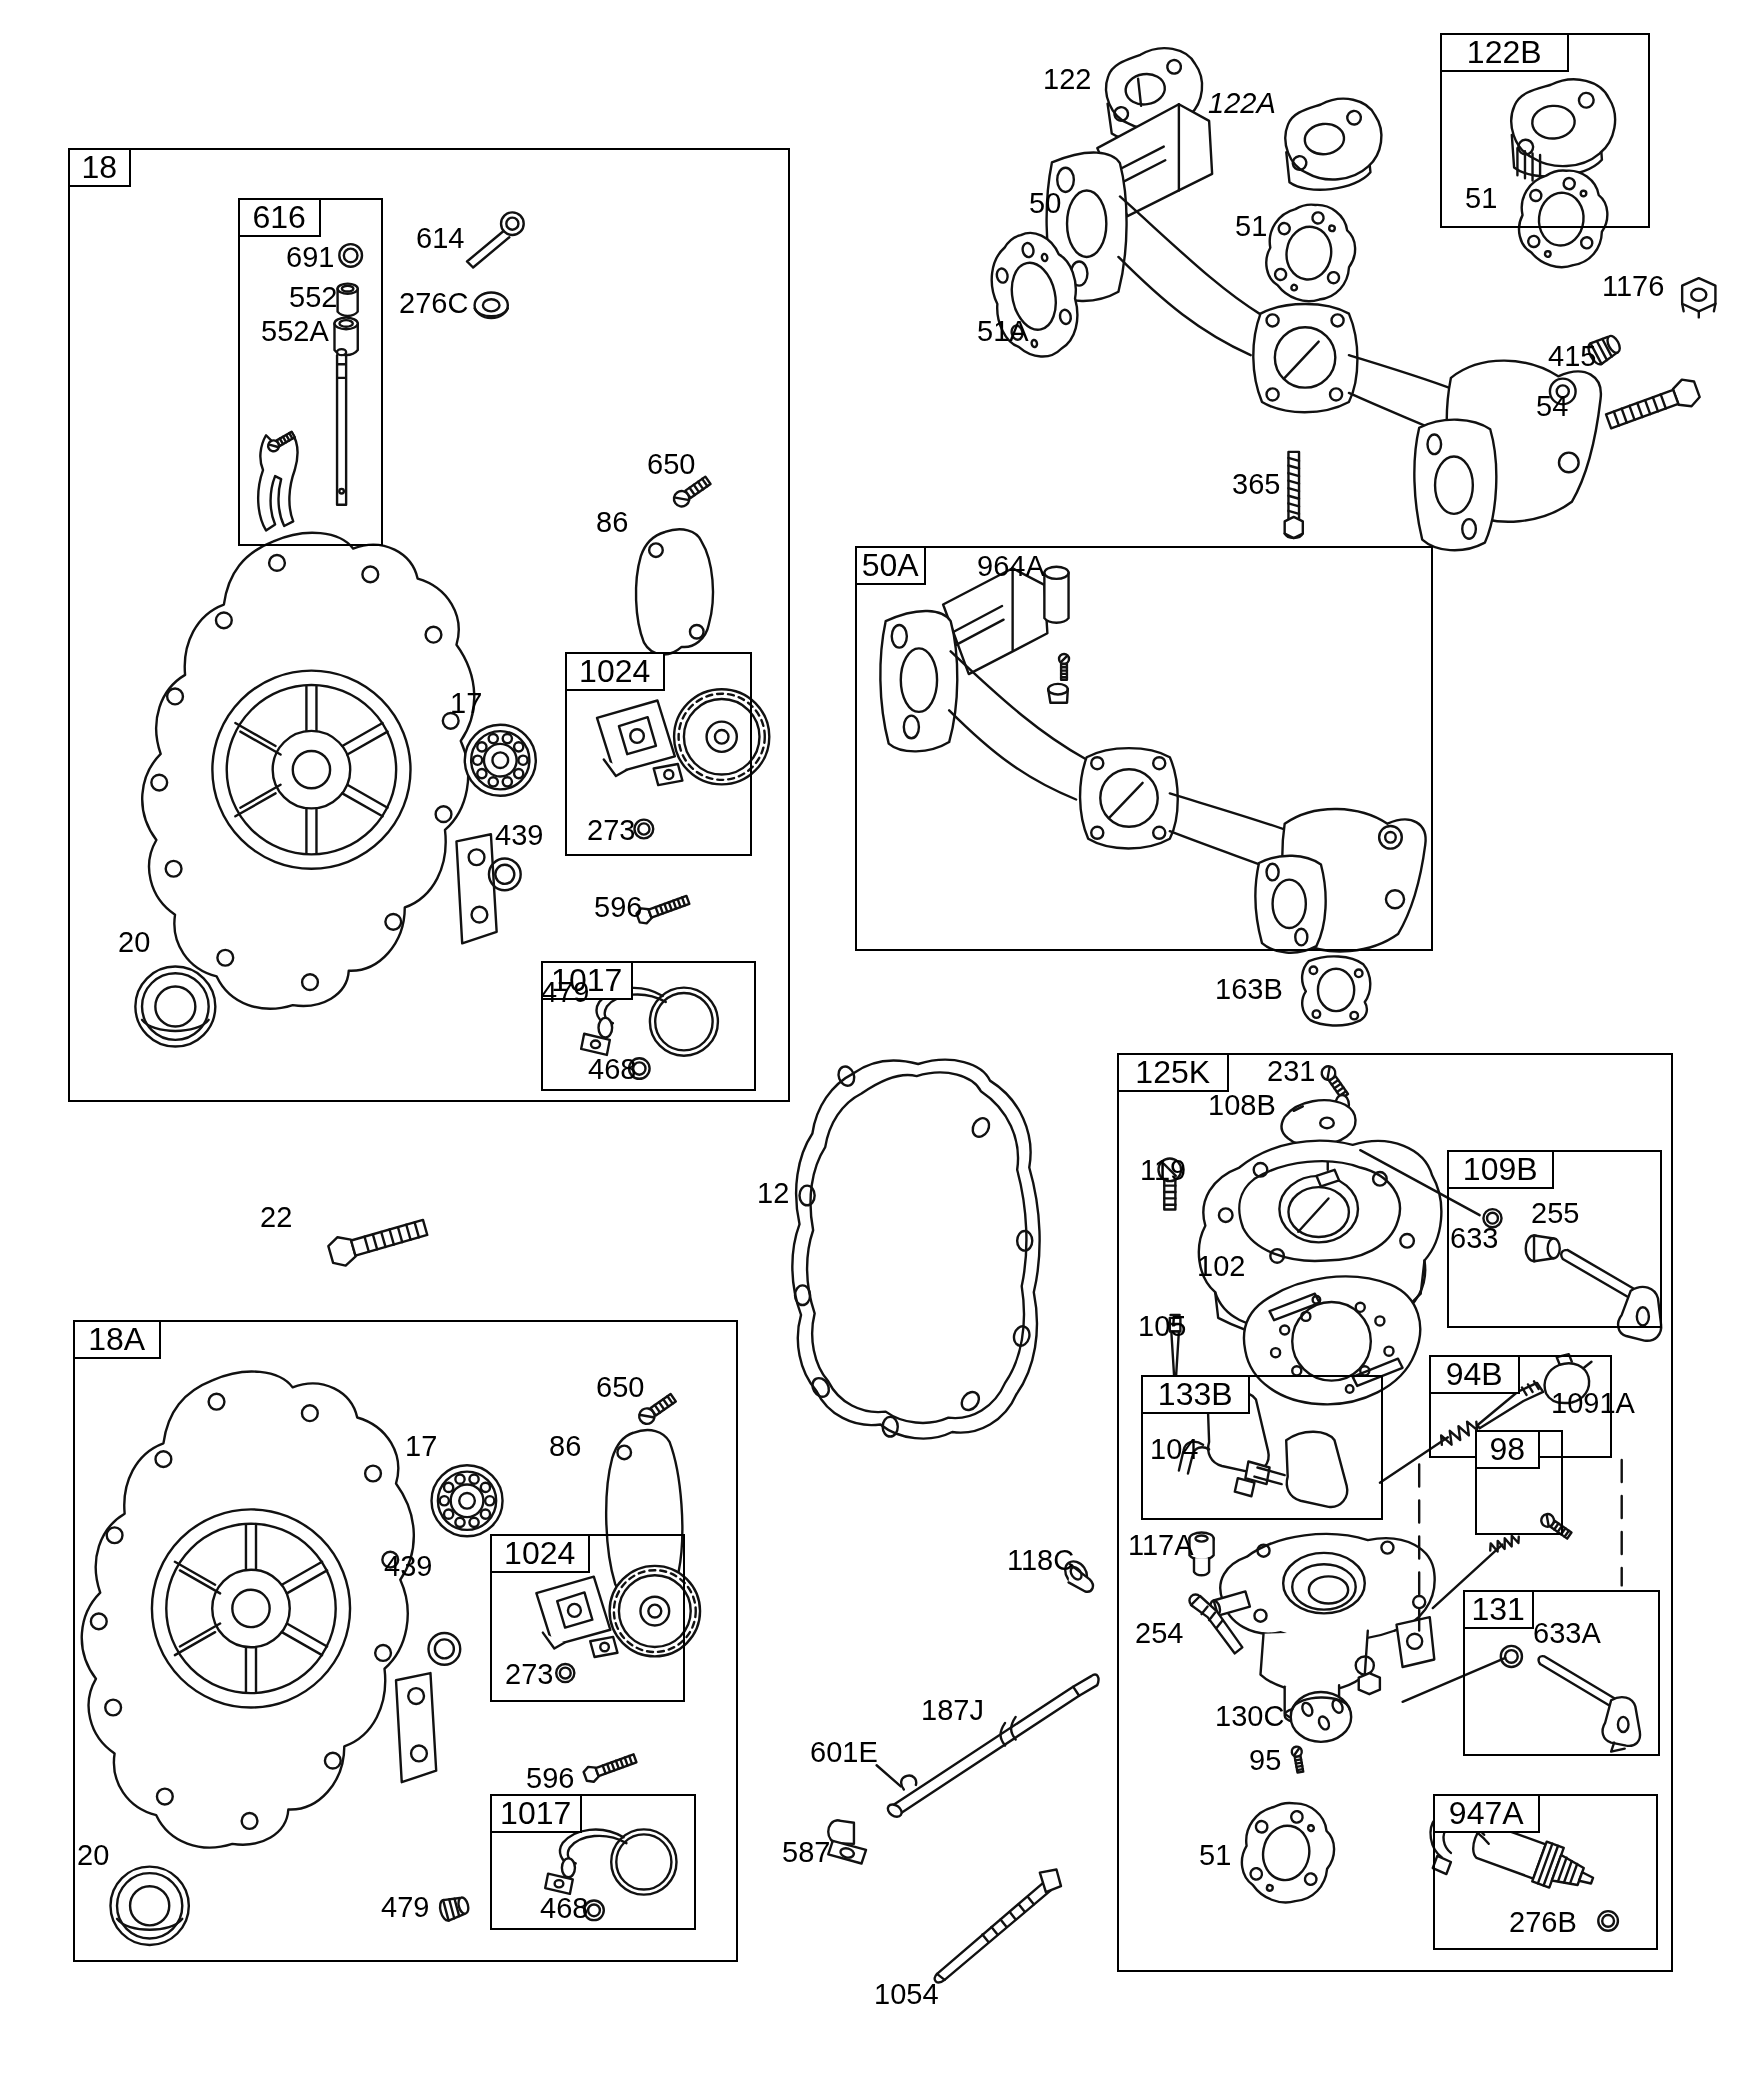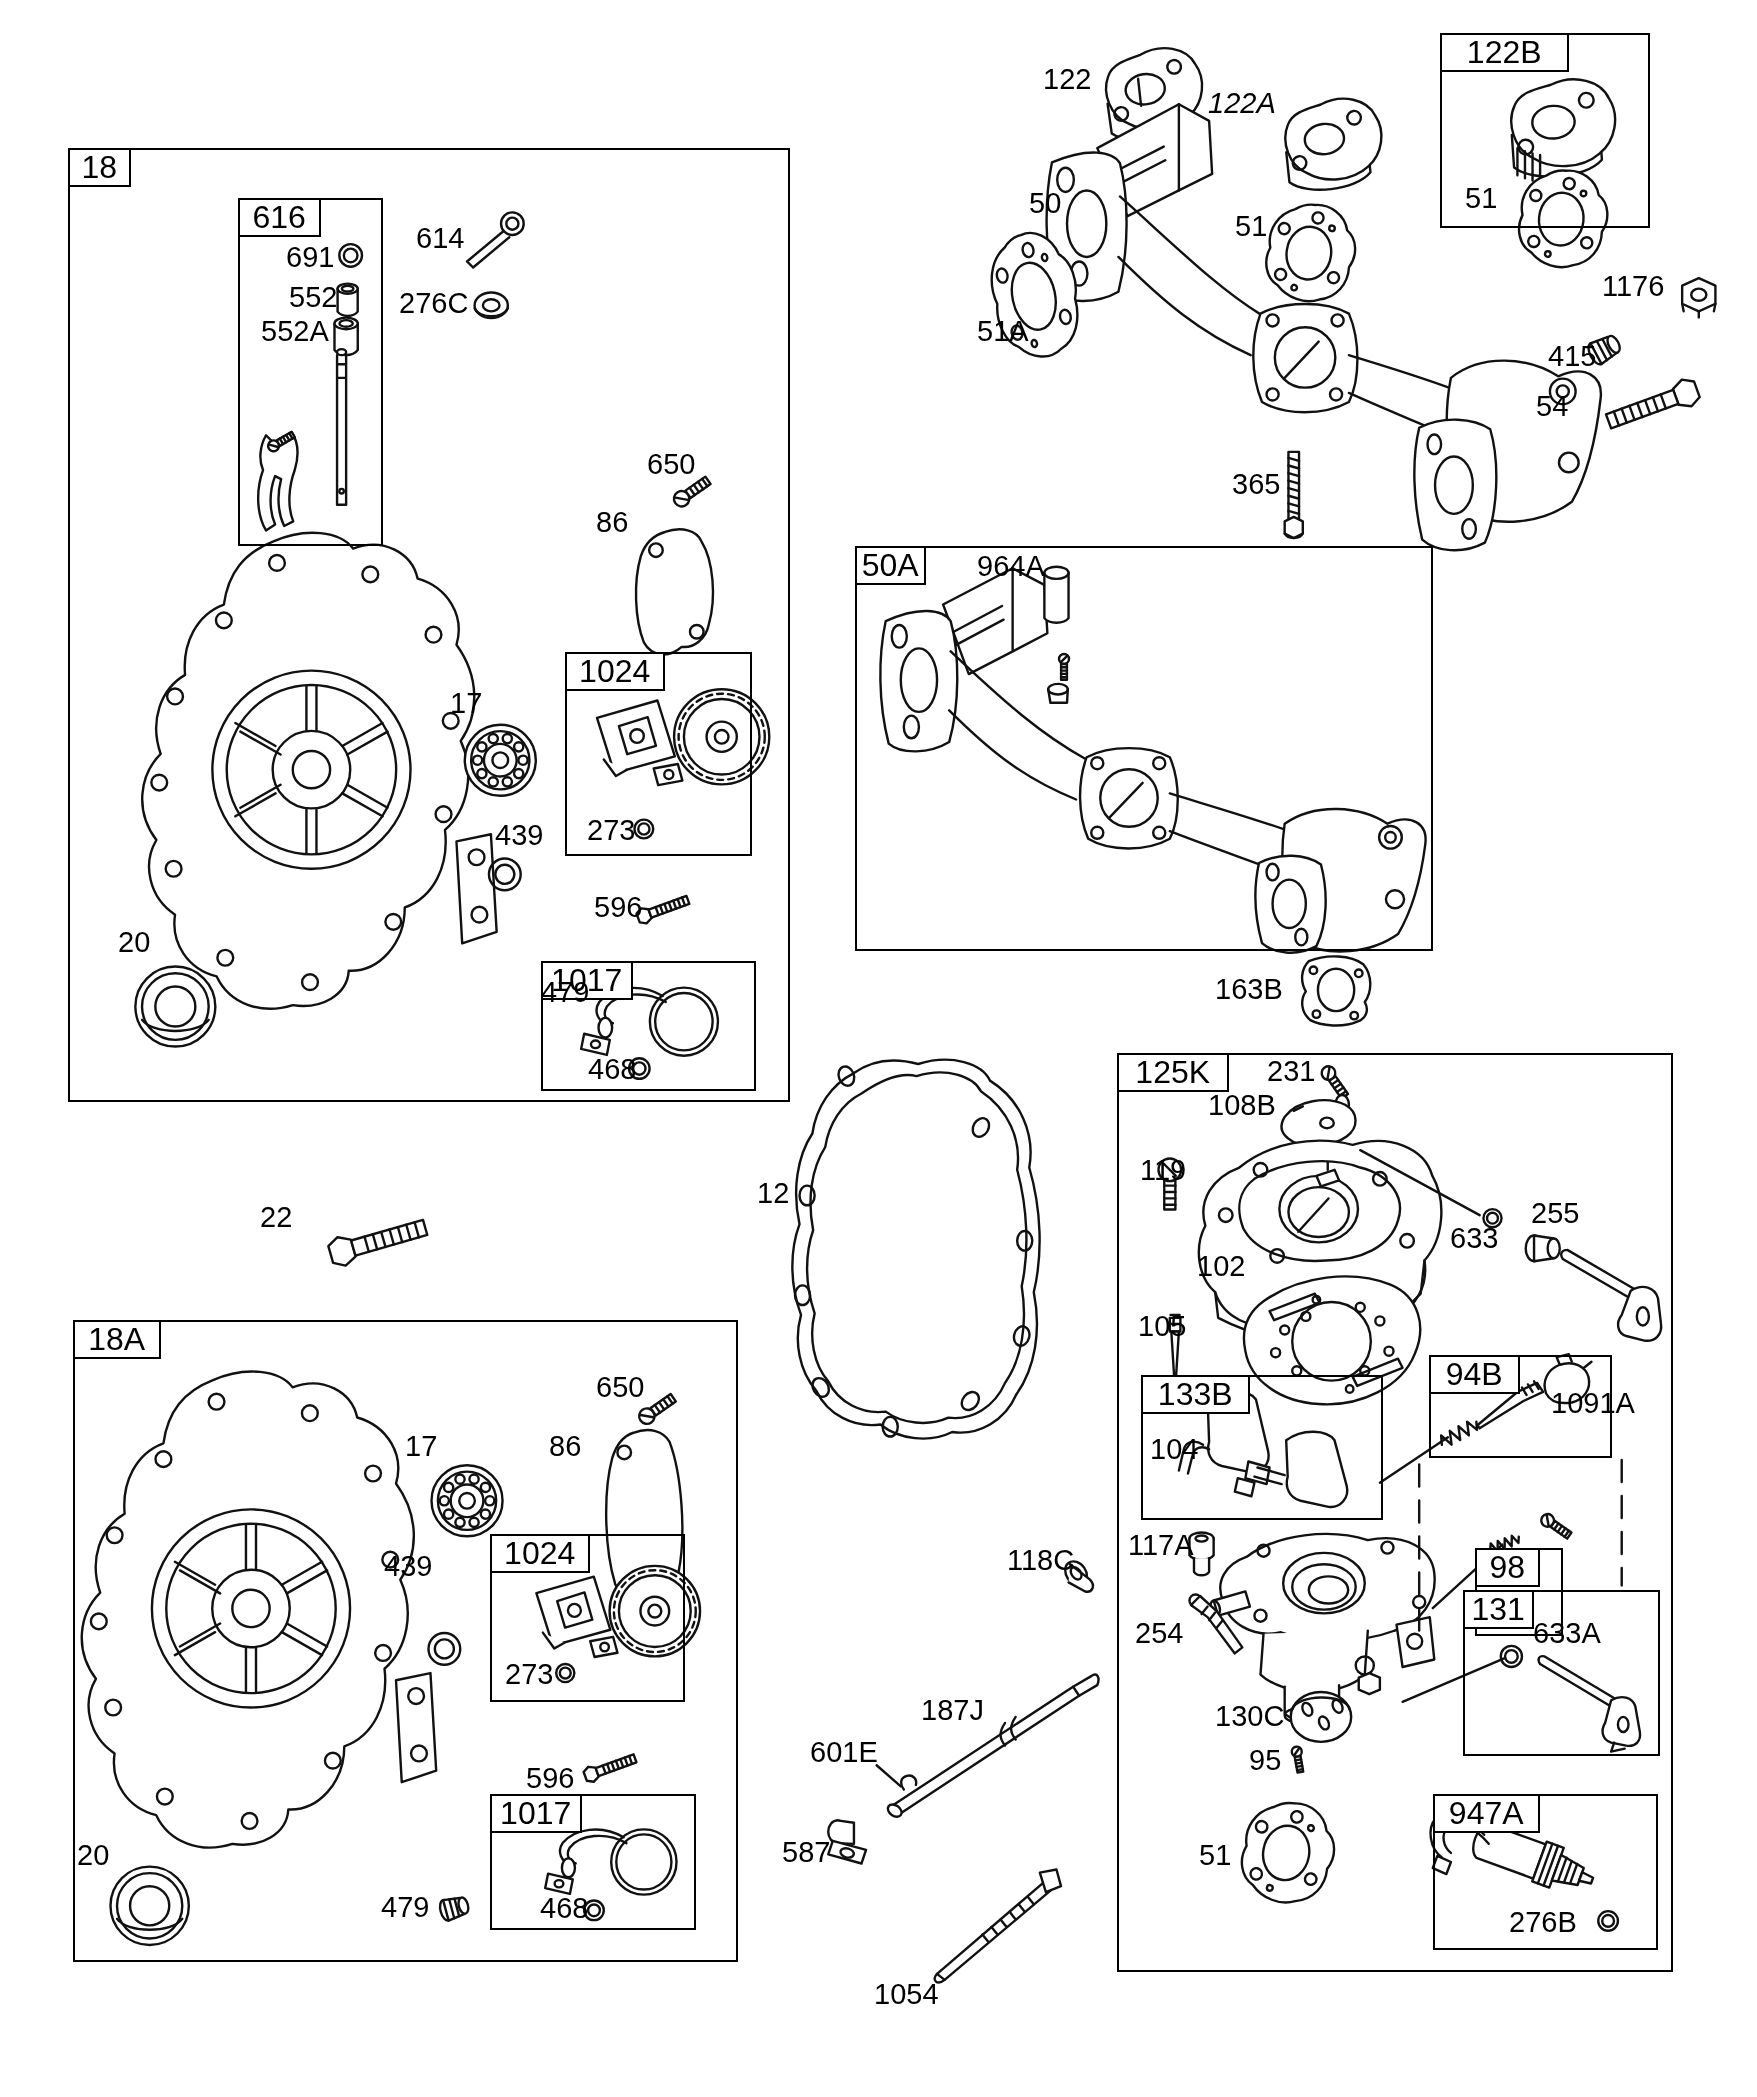--- a/index.html
+++ b/index.html
@@ -523,27 +523,30 @@
       </div>
       <div class="cbox" style="left: 490px; top: 1534px; width: 195px; height: 168px;">
         <span class="chip" style="width: 100px;">1024</span>
       </div>
       <div class="cbox" style="left: 490px; top: 1794px; width: 206px; height: 136px;">
         <span class="chip" style="width: 92px;">1017</span>
       </div>
       <div class="cbox" style="left: 1117px; top: 1053px; width: 556px; height: 919px;">
         <span class="chip" style="width: 112px;">125K</span>
       </div>
+      <div class="cbox" style="left: 1447px; top: 1150px; width: 215px; height: 178px;">
+        <span class="chip" style="width: 107px;">109B</span>
+      </div>
       <div class="cbox" style="left: 1429px; top: 1355px; width: 183px; height: 103px;">
         <span class="chip" style="width: 91px;">94B</span>
       </div>
       <div class="cbox" style="left: 1141px; top: 1375px; width: 242px; height: 145px;">
         <span class="chip" style="width: 109px;">133B</span>
       </div>
-      <div class="cbox" style="left: 1475px; top: 1548px; width: 88px; height: 88px; text-decoration: underline;">
+      <div class="cbox" style="left: 1475px; top: 1430px; width: 88px; height: 105px; text-decoration: underline;">
         <span class="chip" style="width: 65px;">98</span>
       </div>
       <div class="cbox" style="left: 1463px; top: 1590px; width: 197px; height: 166px;">
         <span class="chip" style="width: 71px;">131</span>
       </div>
       <div class="cbox" style="left: 1433px; top: 1794px; width: 225px; height: 156px;">
         <span class="chip" style="width: 107px;">947A</span>
       </div>
     </div>
 <div id="labels">

